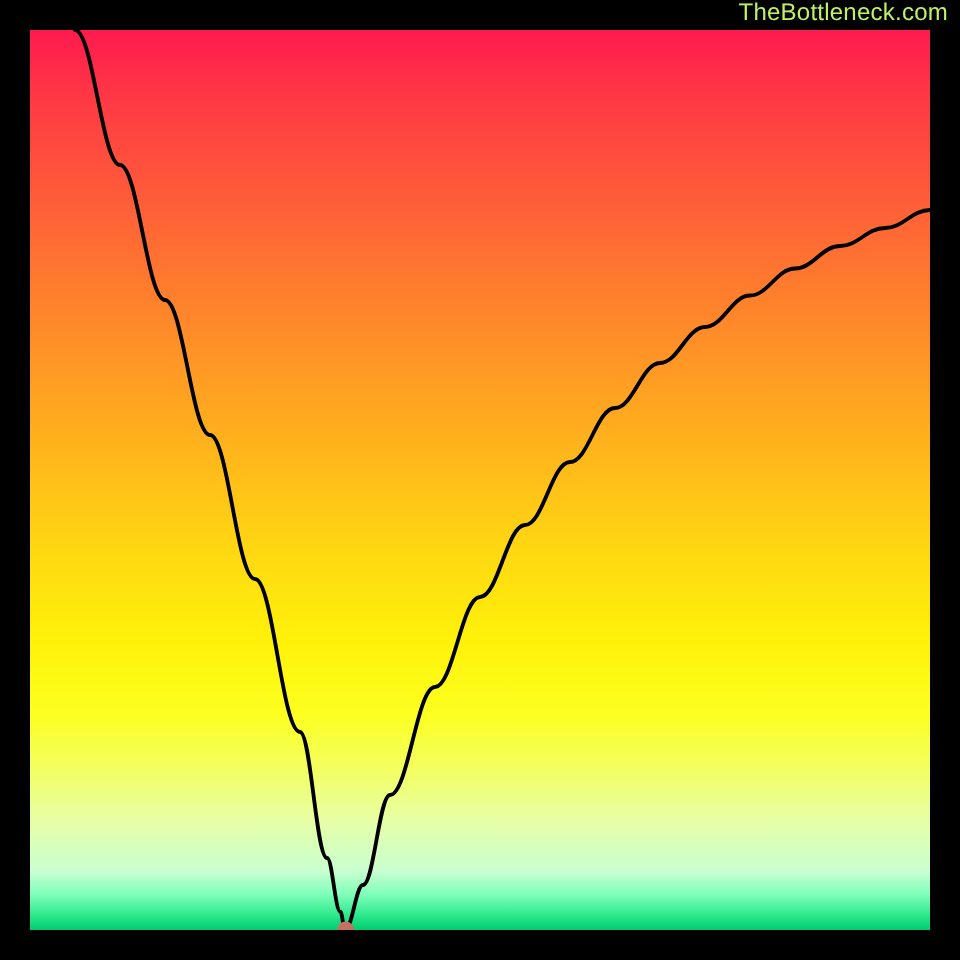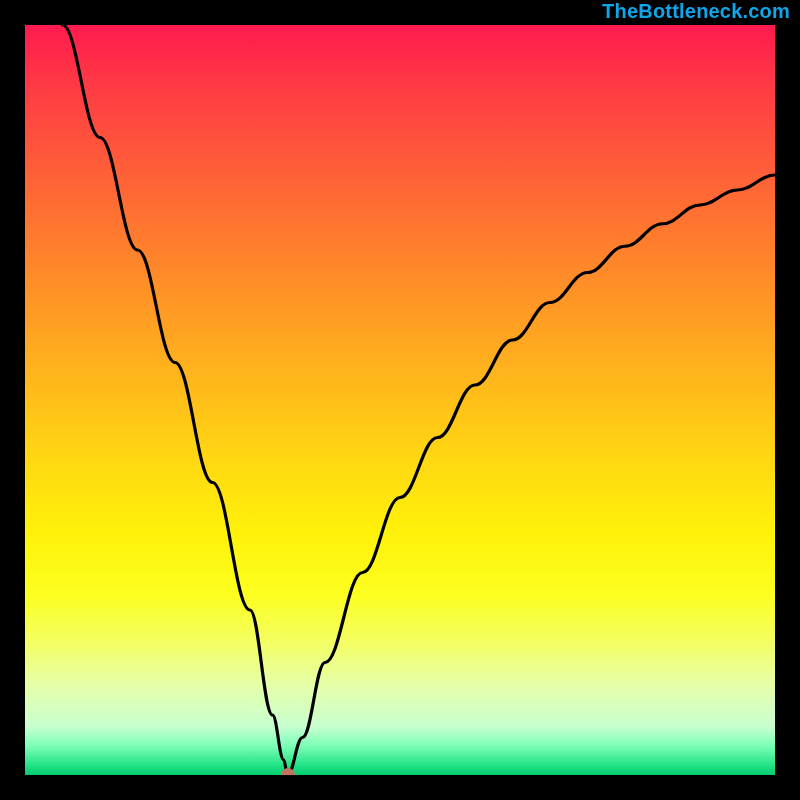--- a/index.html
+++ b/index.html
@@ -14,23 +14,23 @@
   .outer {
     position: relative;
     width: 800px;
     height: 800px;
     background: #000;
   }
   .watermark {
     position: absolute;
     top: 0;
     right: 10px;
-    color: #0ea5e9;
+    color: #bef264;
     font-size: 20px;
-    font-weight: 700;
+    font-weight: 400;
     z-index: 5;
     letter-spacing: 0.2px;
   }
   .plot-area {
     position: absolute;
     left: 25px;
     top: 25px;
     width: 750px;
     height: 750px;
     overflow: hidden;

